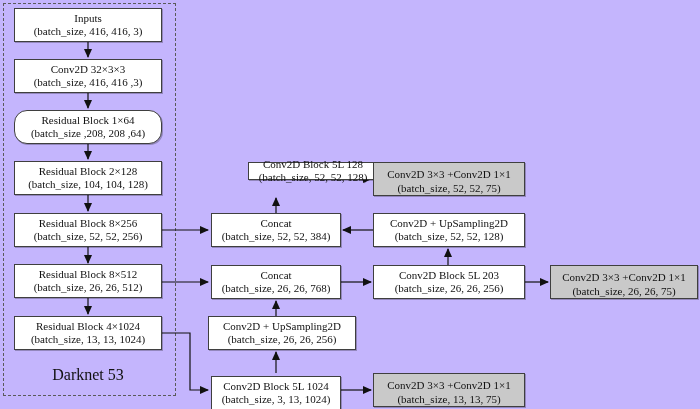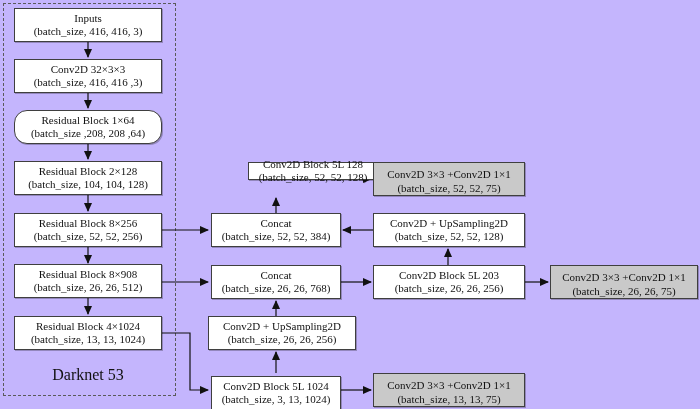--- a/index.html
+++ b/index.html
@@ -102,21 +102,21 @@
   </div>
   <div class="node" style="left:14px; top:161px; width:148px; height:34px;">
     <span>Residual Block 2×128</span>
     <span>(batch_size, 104, 104, 128)</span>
   </div>
   <div class="node" style="left:14px; top:213px; width:148px; height:34px;">
     <span>Residual Block 8×256</span>
     <span>(batch_size, 52, 52, 256)</span>
   </div>
   <div class="node" style="left:14px; top:264px; width:148px; height:34px;">
-    <span>Residual Block 8×908</span>
+    <span>Residual Block 8×512</span>
     <span>(batch_size, 26, 26, 512)</span>
   </div>
   <div class="node" style="left:14px; top:316px; width:148px; height:34px;">
     <span>Residual Block 4×1024</span>
     <span>(batch_size, 13, 13, 1024)</span>
   </div>
 
   <div id="backbone-label">Darknet 53</div>
 
   <div class="node" style="left:228px; top:162px; width:130px; height:18px;margin-left:20px;">

